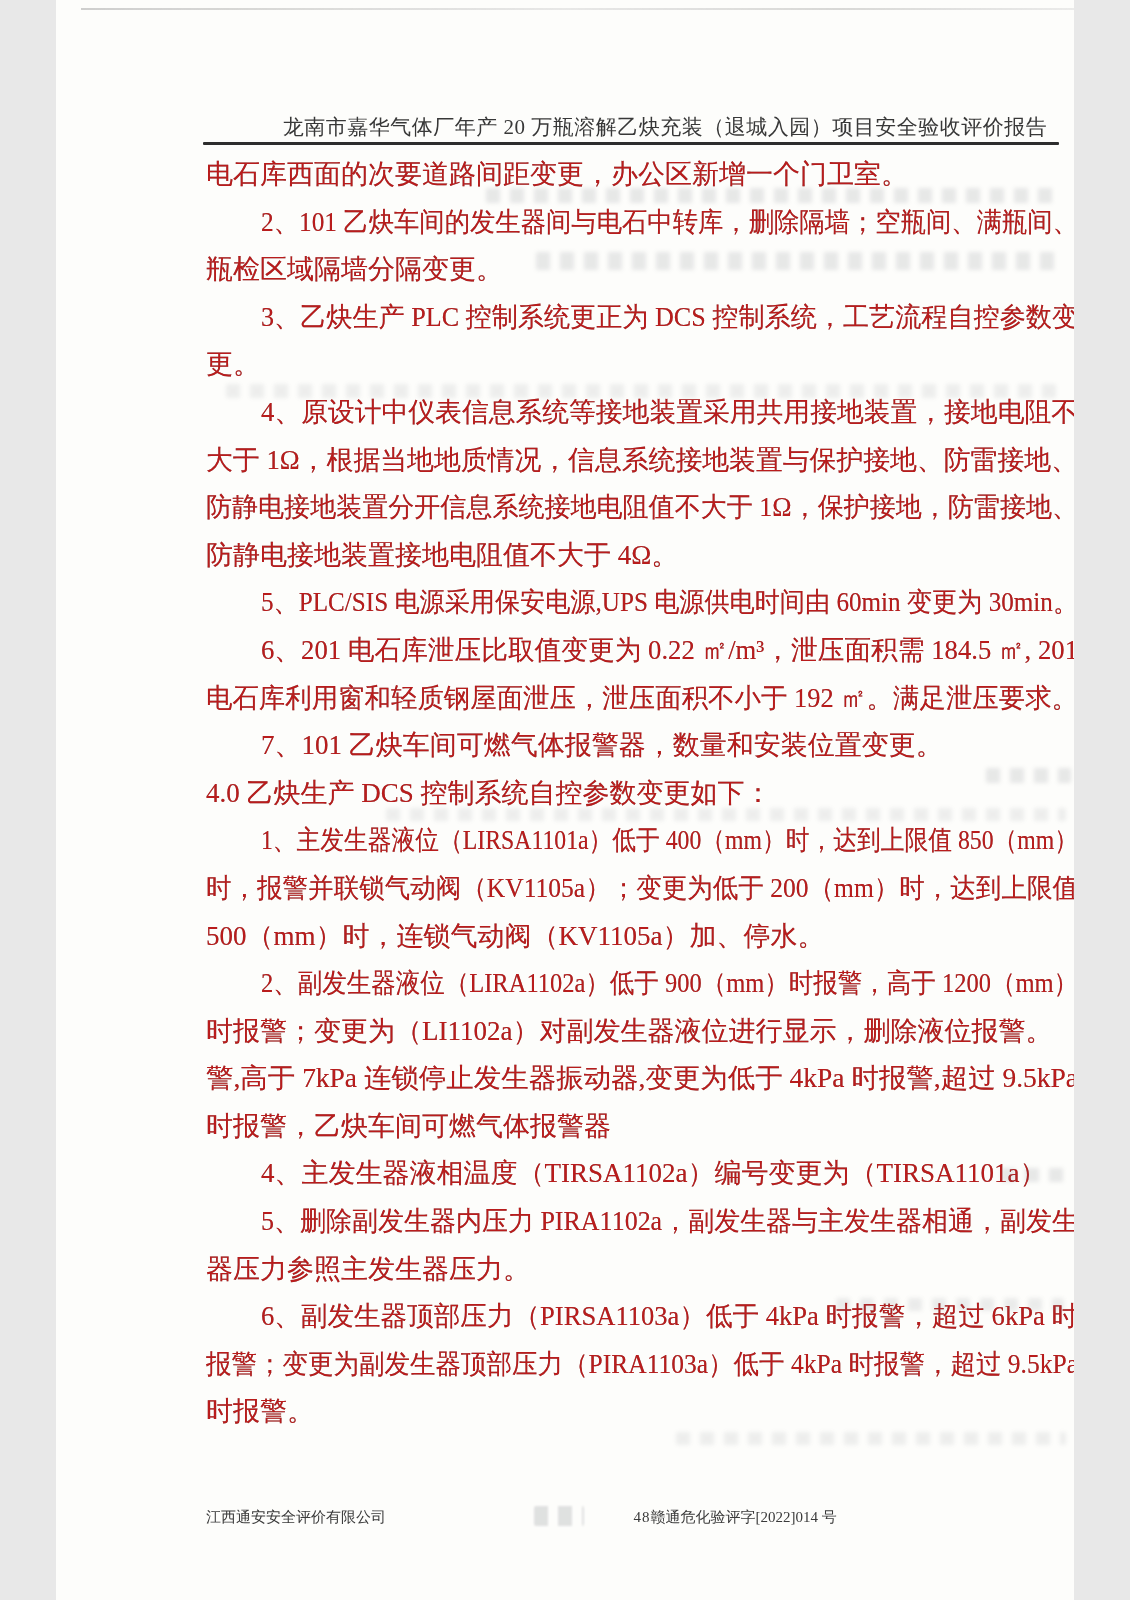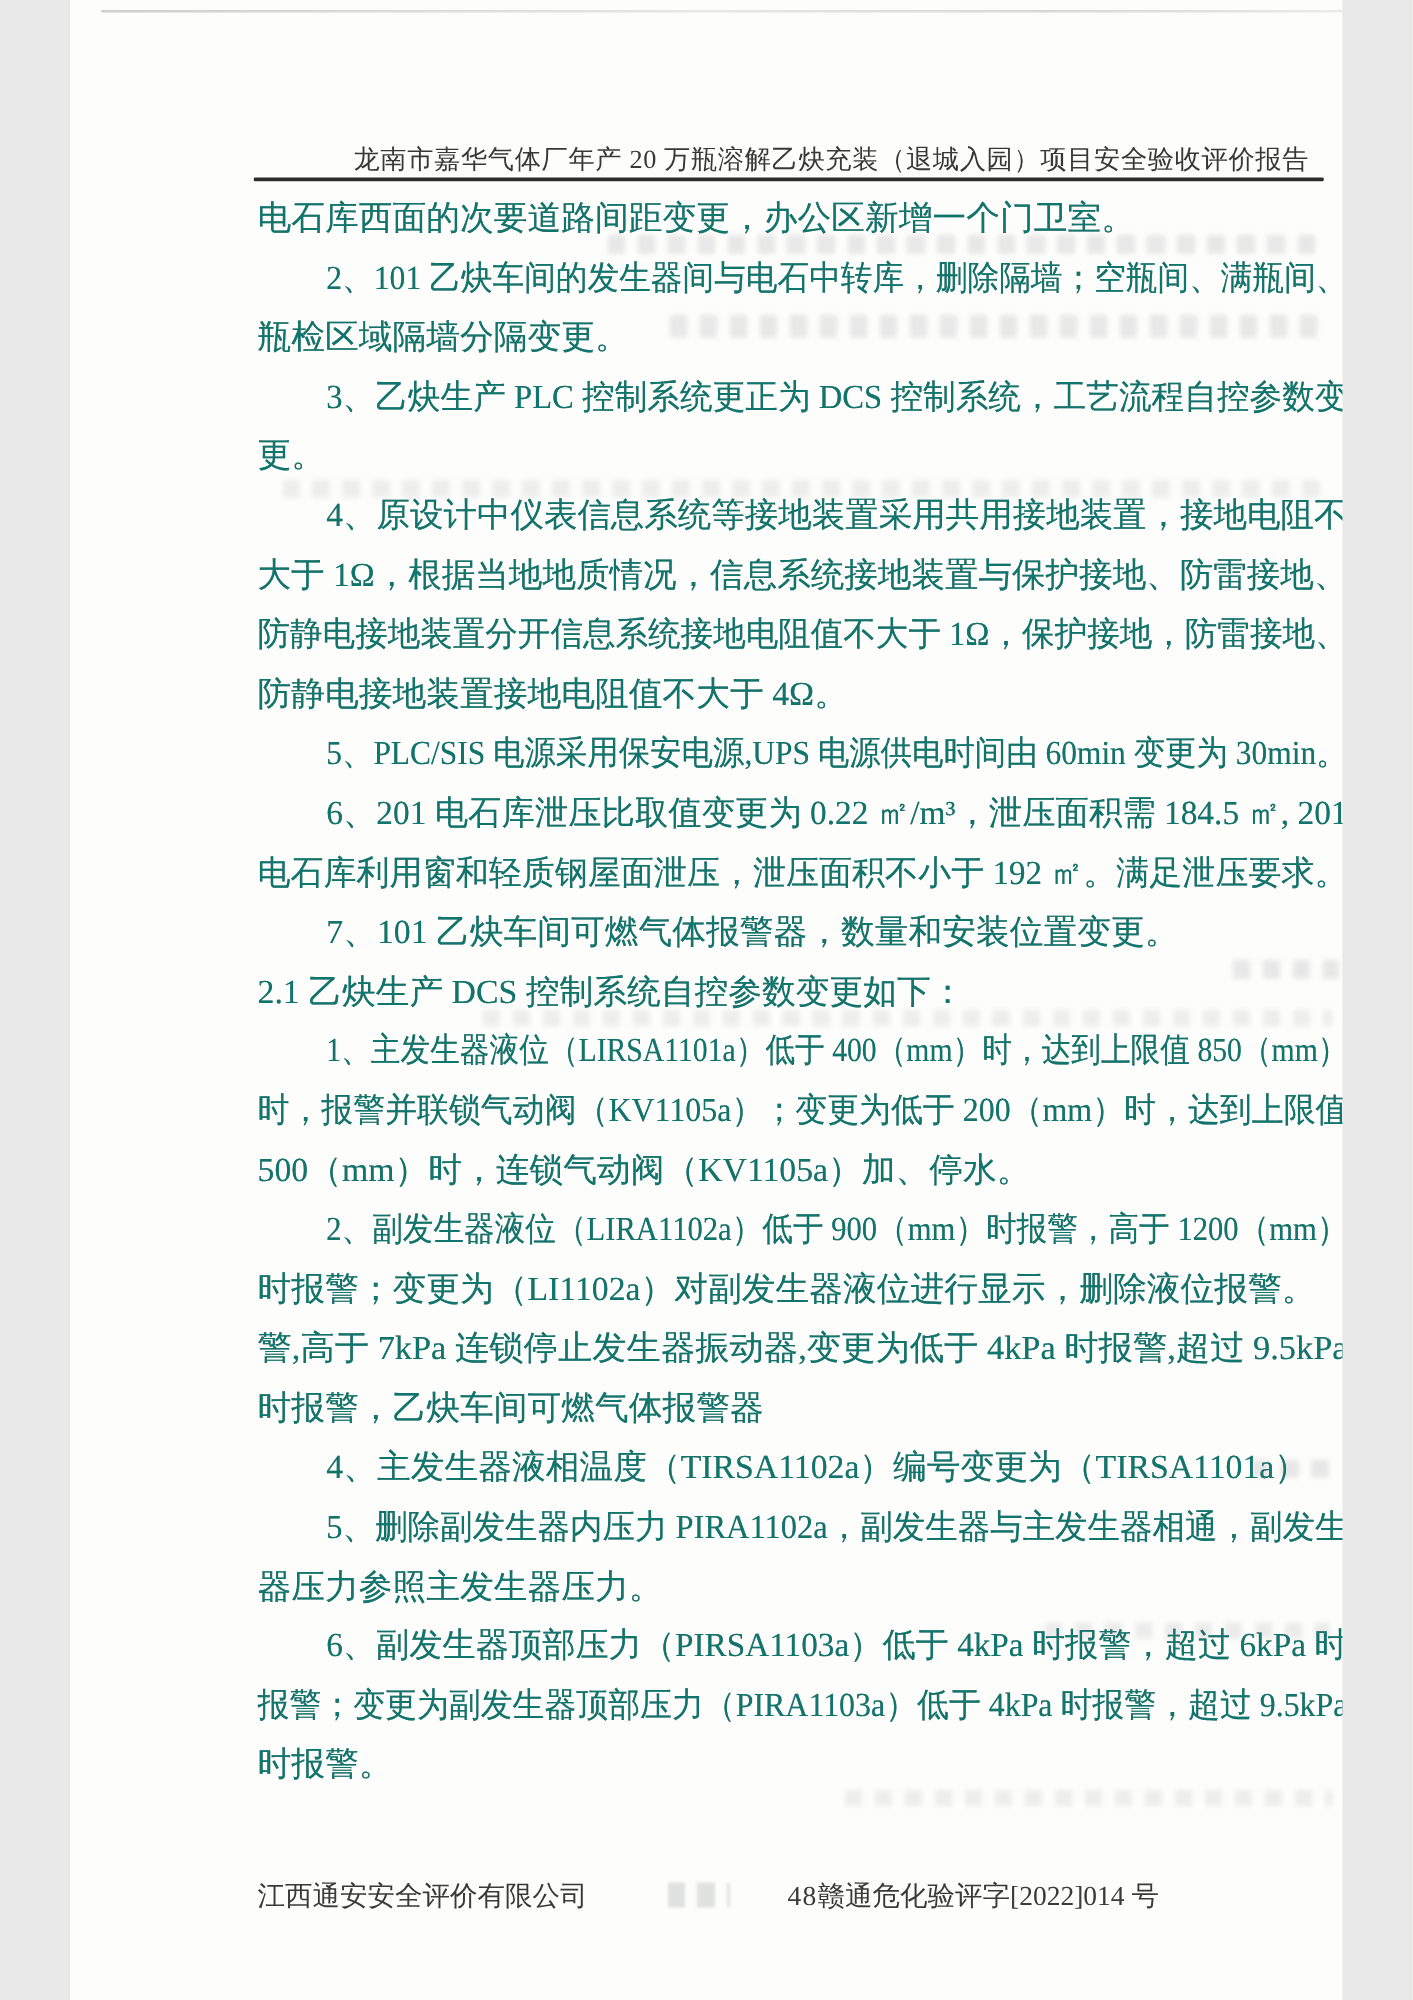--- a/index.html
+++ b/index.html
@@ -58,21 +58,21 @@
     position: absolute;
     top: 151px;
     left: 150px;
     width: 872px;
   }
   .line {
     height: 47.6px;
     line-height: 47.6px;
     font-size: 27px;
     white-space: nowrap;
-    color: #0f766e;
+    color: #b91c1c;
     text-shadow: 0 0 .4px rgba(55,55,55,.55);
   }
   .line.indent { padding-left: 55px; }
   .line .line-text {
     display: inline-block;
     transform-origin: left center;
   }
   
   .ghost {
     position: absolute;
@@ -92,21 +92,21 @@
   .g7 { top: 1298px; left: 780px; width: 228px; height: 13px; opacity:.4; }
   .g8 { top: 1432px; left: 620px; width: 390px; height: 13px; opacity:.35; }
   .g9 { top: 1506px; left: 478px; width: 50px;  height: 20px; opacity:.65; filter: blur(1.2px); }
   .footer {
     position: absolute;
     top: 1504px;
     left: 150px;
     width: 872px;
     display: flex;
     align-items: center;
-    font-size: 22px;
+    font-size: 15px;
     line-height: 26px;
     color: #3a3a3a;
   }
   .footer .side { flex: 1 1 0; }
   .footer .side.right { }
   .footer .mid { flex: 0 0 auto; text-align: center; letter-spacing: 1px; }
 </style>
 </head>
 <body>
 
@@ -124,21 +124,21 @@
       <div class="line indent"><span class="line-text" style="transform: scaleX(0.9674);">3、乙炔生产 PLC 控制系统更正为 DCS 控制系统，工艺流程自控参数变</span></div>
       <div class="line"><span class="line-text">更。</span></div>
       <div class="line indent"><span class="line-text" style="transform: scaleX(0.9921);">4、原设计中仪表信息系统等接地装置采用共用接地装置，接地电阻不</span></div>
       <div class="line"><span class="line-text" style="transform: scaleX(0.9939);">大于 1Ω，根据当地地质情况，信息系统接地装置与保护接地、防雷接地、</span></div>
       <div class="line"><span class="line-text" style="transform: scaleX(0.9643);">防静电接地装置分开信息系统接地电阻值不大于 1Ω，保护接地，防雷接地、</span></div>
       <div class="line"><span class="line-text">防静电接地装置接地电阻值不大于 4Ω。</span></div>
       <div class="line indent"><span class="line-text" style="transform: scaleX(0.931);">5、PLC/SIS 电源采用保安电源,UPS 电源供电时间由 60min 变更为 30min。</span></div>
       <div class="line indent"><span class="line-text" style="transform: scaleX(0.9887);">6、201 电石库泄压比取值变更为 0.22 ㎡/m³，泄压面积需 184.5 ㎡, 201</span></div>
       <div class="line"><span class="line-text" style="transform: scaleX(0.9787);">电石库利用窗和轻质钢屋面泄压，泄压面积不小于 192 ㎡。满足泄压要求。</span></div>
       <div class="line indent"><span class="line-text">7、101 乙炔车间可燃气体报警器，数量和安装位置变更。</span></div>
-      <div class="line"><span class="line-text">2.1 乙炔生产 DCS 控制系统自控参数变更如下：</span></div>
+      <div class="line"><span class="line-text">4.0 乙炔生产 DCS 控制系统自控参数变更如下：</span></div>
       <div class="line indent"><span class="line-text" style="transform: scaleX(0.8794);">1、主发生器液位（LIRSA1101a）低于 400（mm）时，达到上限值 850（mm）</span></div>
       <div class="line"><span class="line-text" style="transform: scaleX(0.9455);">时，报警并联锁气动阀（KV1105a）；变更为低于 200（mm）时，达到上限值</span></div>
       <div class="line"><span class="line-text">500（mm）时，连锁气动阀（KV1105a）加、停水。</span></div>
       <div class="line indent"><span class="line-text" style="transform: scaleX(0.9073);">2、副发生器液位（LIRA1102a）低于 900（mm）时报警，高于 1200（mm）</span></div>
       <div class="line"><span class="line-text">时报警；变更为（LI1102a）对副发生器液位进行显示，删除液位报警。</span></div>
       <div class="line"><span class="line-text" style="transform: scaleX(1.0172);">警,高于 7kPa 连锁停止发生器振动器,变更为低于 4kPa 时报警,超过 9.5kPa</span></div>
       <div class="line"><span class="line-text">时报警，乙炔车间可燃气体报警器</span></div>
       <div class="line indent"><span class="line-text">4、主发生器液相温度（TIRSA1102a）编号变更为（TIRSA1101a）</span></div>
       <div class="line indent"><span class="line-text" style="transform: scaleX(0.9626);">5、删除副发生器内压力 PIRA1102a，副发生器与主发生器相通，副发生</span></div>
       <div class="line"><span class="line-text">器压力参照主发生器压力。</span></div>

